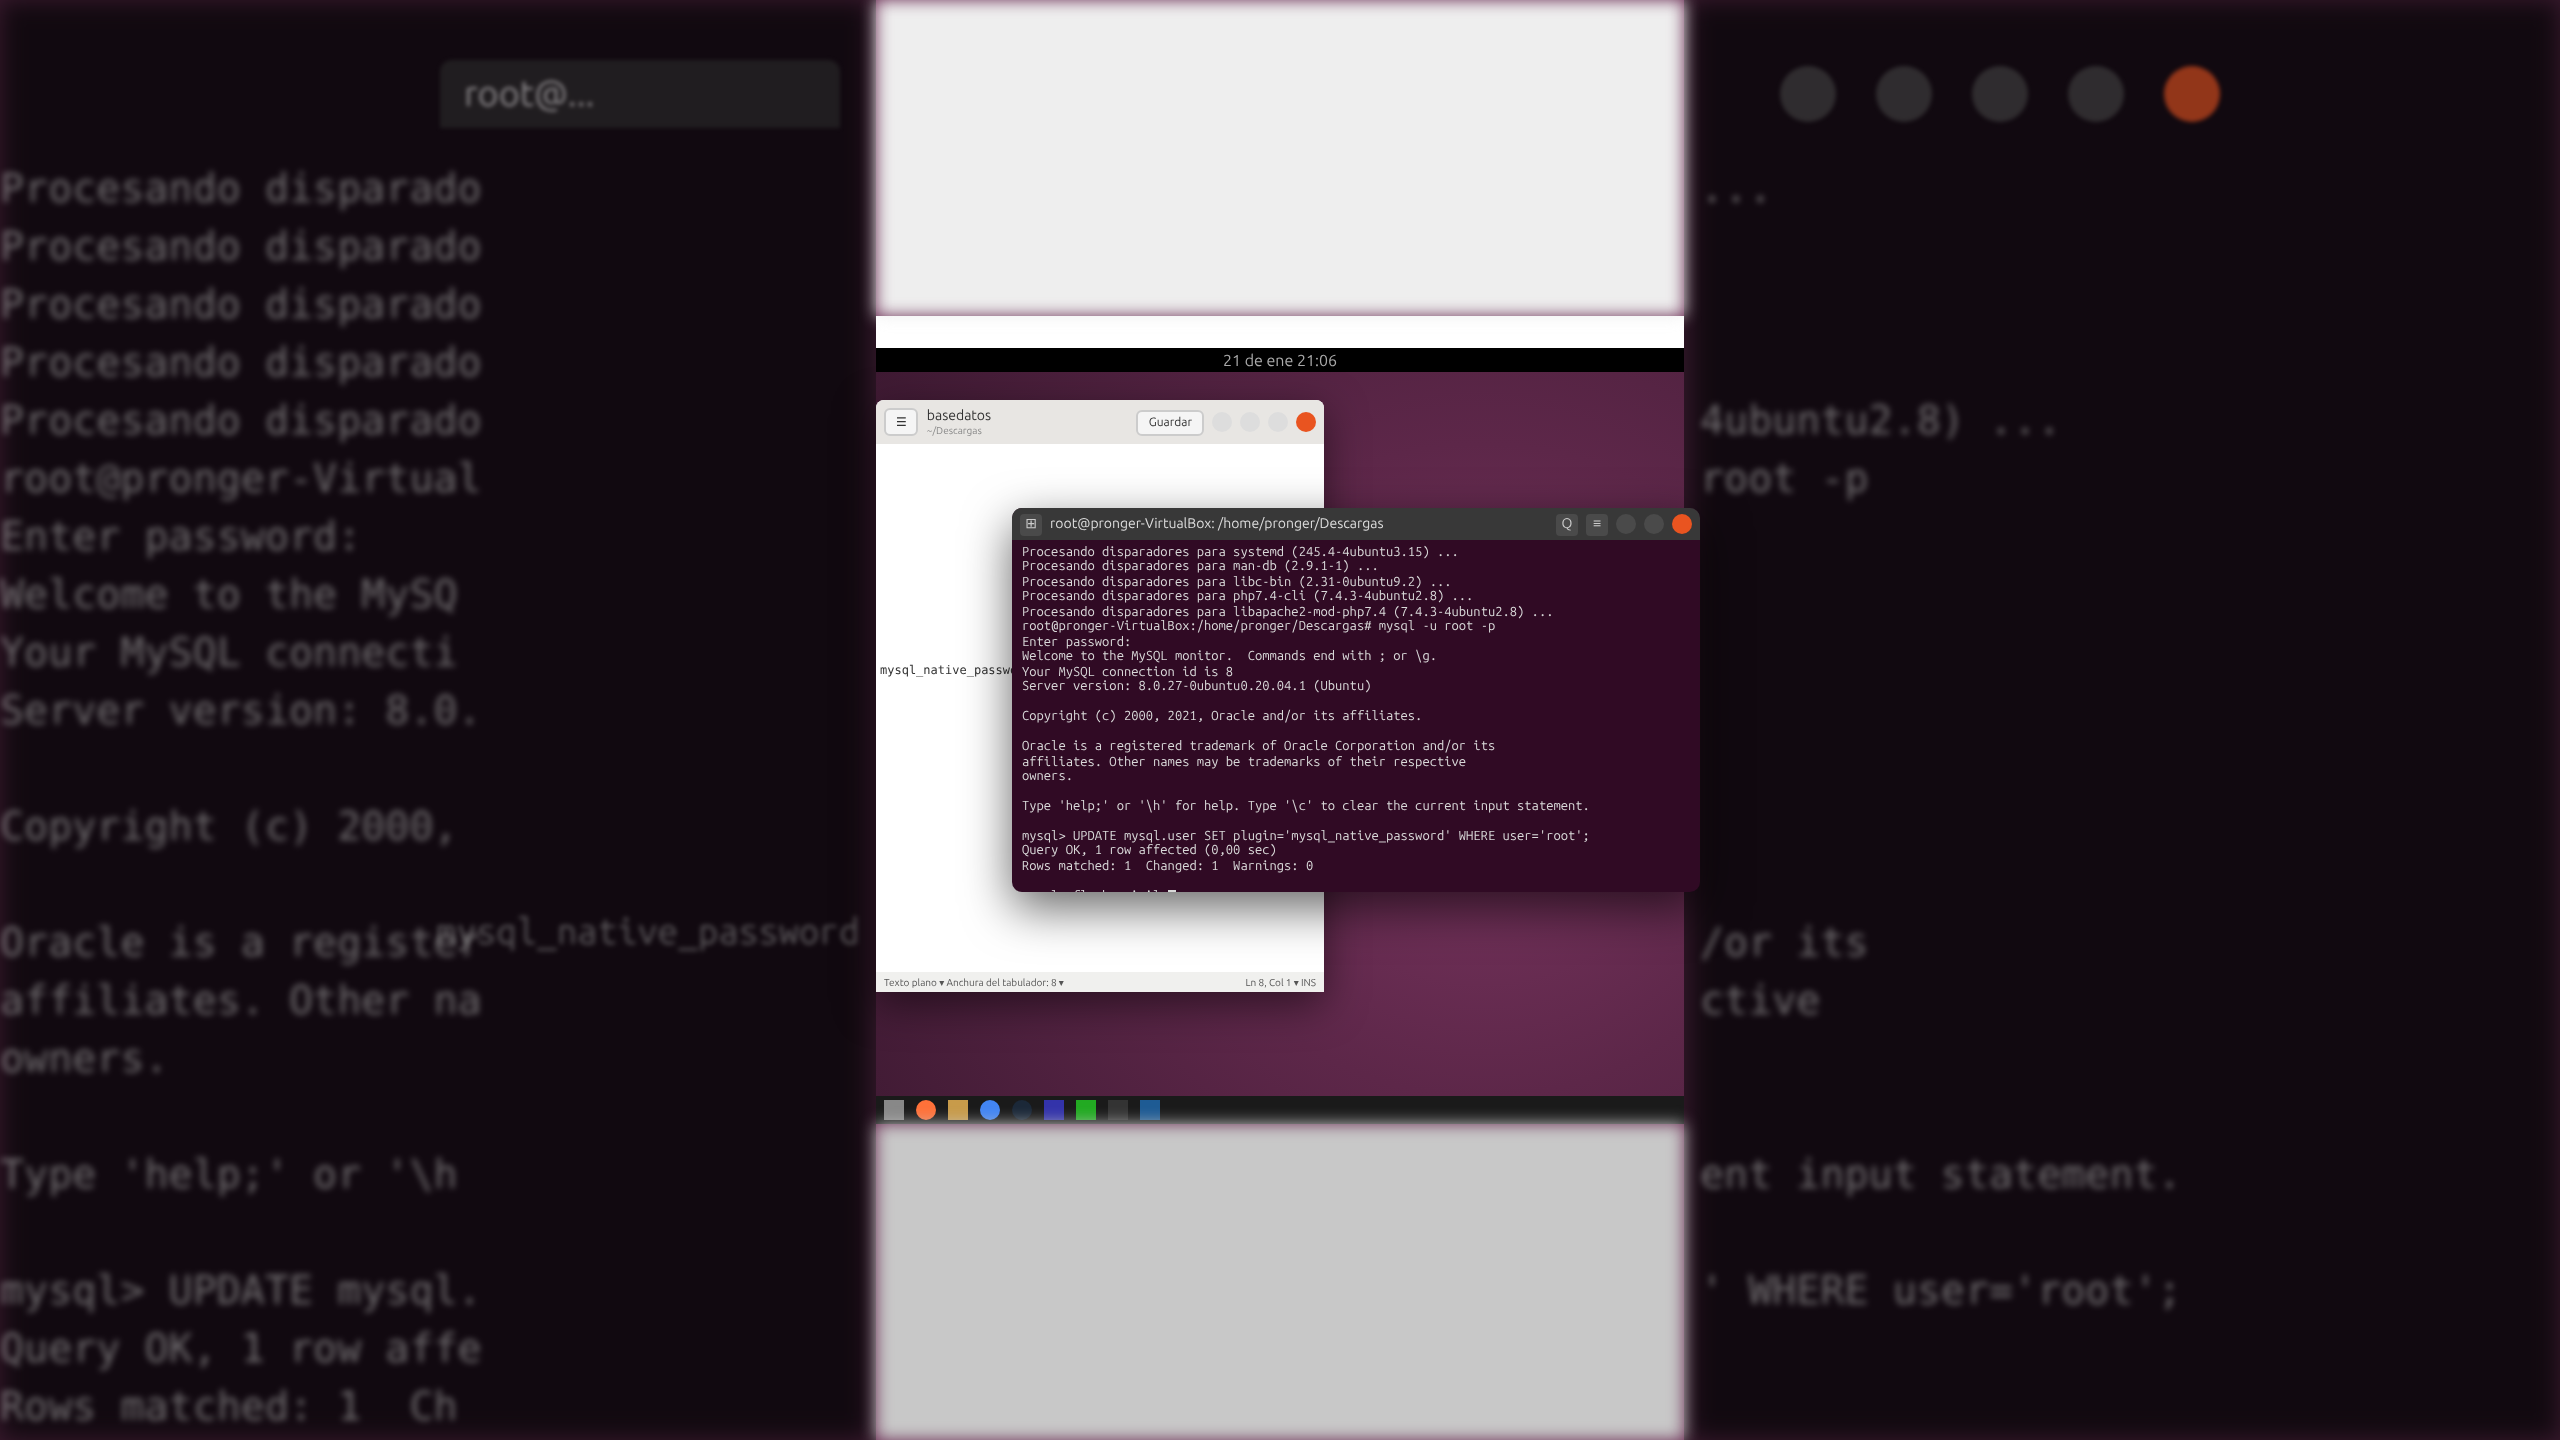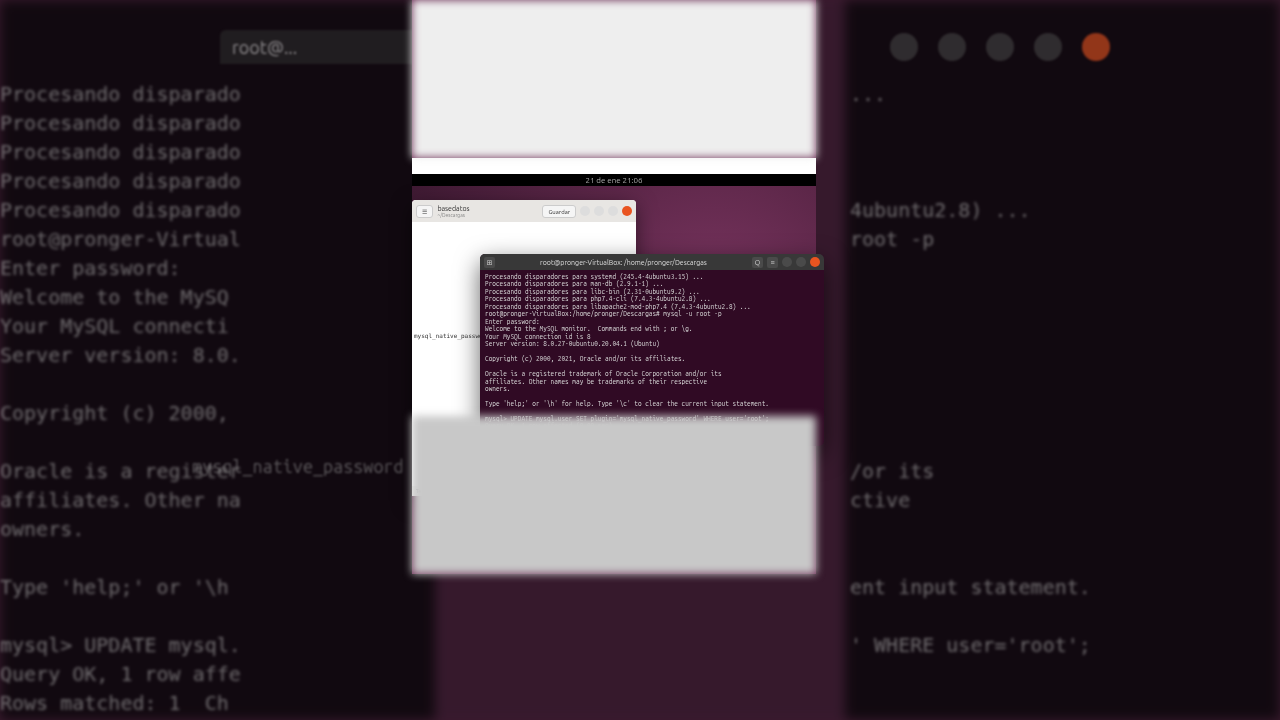--- a/index.html
+++ b/index.html
@@ -33,21 +33,21 @@
   .bg-titlebar-right {
     position: absolute; right: 170px; top: 30px; height: 34px; width: 220px;
     display:flex; align-items:center; gap:20px; justify-content:flex-end;
     filter: blur(1px); opacity:0.6;
   }
   .bg-titlebar-right .circ { width:28px;height:28px;border-radius:50%;background:#444; }
   .bg-titlebar-right .circ.close{ background:#e95420; }
 
   
   .center-strip {
-    position: absolute; left: 412px; top: 0; width: 404px; height: 574px;
+    position: absolute; left: 438px; top: 0; width: 404px; height: 720px;
     background: #6b2d54;
     display:flex; flex-direction:column;
   }
   .strip-blur-top {
     height: 158px; background: linear-gradient(#eee, #eee);
     filter: blur(4px);
   }
   .strip-white-edge { height:16px; background:#fff; }
   .strip-topbar {
     height: 12px; background:#000; color:#aaa; font-size:8px;
@@ -115,21 +115,21 @@
     position:absolute; left:68px; top:68px; width:336px; height:192px; 
     background:#300a24; border-radius:5px; box-shadow:0 8px 24px rgba(0,0,0,0.6);
     display:flex; flex-direction:column; overflow:hidden;
     
   }
   .term-header{
     height:16px; background:#383838; display:flex; align-items:center; padding:0 4px; gap:4px;
     font-family:Ubuntu,sans-serif;
   }
   .term-hbtn{ width:11px;height:11px;border-radius:2px;background:#4a4a4a;display:flex;align-items:center;justify-content:center;color:#ccc;font-size:7px;}
-  .term-title{ flex:1; text-align:center; color:#ddd; font-size:7px; }
+  .term-title{ flex:1; color:#ddd; font-size:7px; }
   .term-wbtn{width:10px;height:10px;border-radius:50%;background:#4a4a4a;}
   .term-wbtn.close{background:#e95420;}
   .term-body{
     flex:1; padding:3px 5px; color:#d9d9d9; font-size:6.5px; line-height:1.15;
     font-family:"Ubuntu Mono",monospace; white-space:pre-wrap; overflow:hidden;
   }
   .term-body .cursor{
     display:inline-block; width:4px; height:7px; background:#d9d9d9; vertical-align:text-bottom;
   }
   

